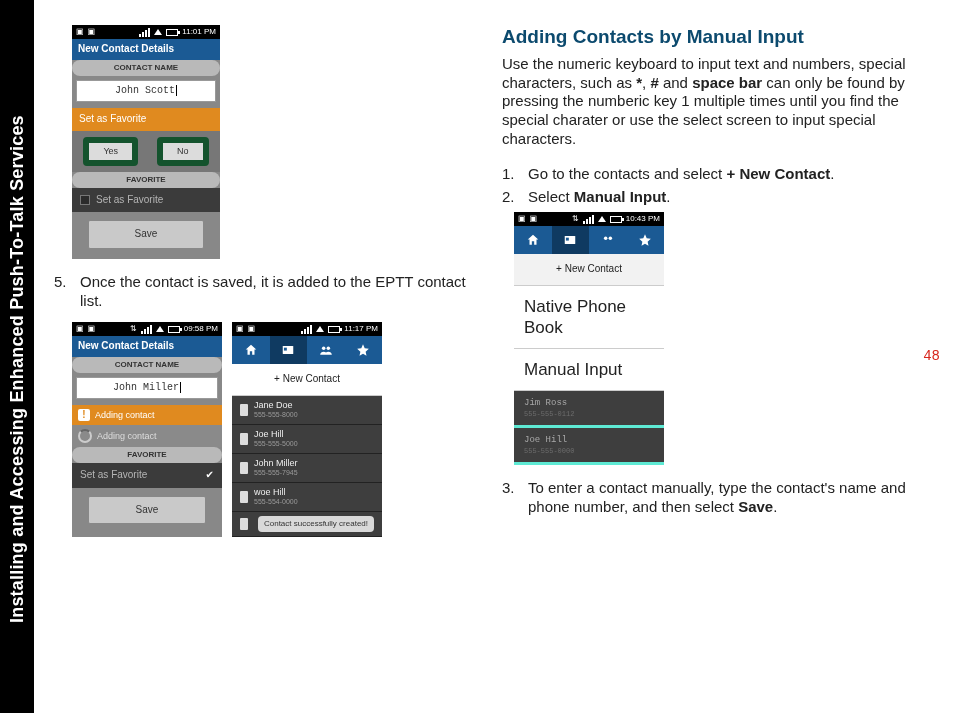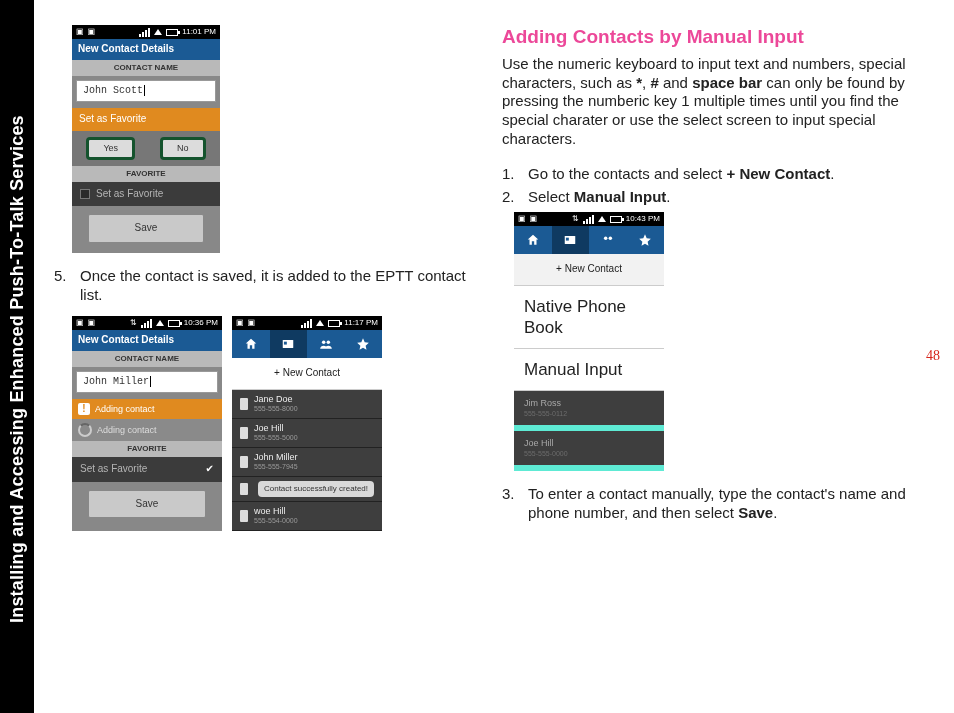--- a/index.html
+++ b/index.html
@@ -54,32 +54,32 @@
     width: 50%;
     font-size: 15px;
     line-height: 1.25;
     color: #222;
   }
   .page-num {
     position: absolute;
     right: 14px;
     top: 348px;
     color: #d7261c;
-    font-family: Liberation Serif, serif;
+    font-family: Liberation Mono, monospace;
     font-stretch: condensed;
     font-size: 14px;
   }
 
   
   .step { display: flex; margin-bottom: 5px; }
   .step .num { width: 26px; flex:none; }
   .step .txt { flex:1; }
 
   .subhead {
-    color: #ec4899;
+    color: #0c4a6e;
     font-family: 'Arial Narrow', Arial, sans-serif;
     font-stretch: condensed;
     font-weight: bold;
     font-size: 19px;
     margin-bottom: 6px;
   }
 
   
   .phone {
     display:inline-block;
@@ -101,34 +101,35 @@
   .sig span:nth-child(1){height:3px}.sig span:nth-child(2){height:5px}.sig span:nth-child(3){height:7px}.sig span:nth-child(4){height:9px}
   .batt { width:12px;height:7px;border:1px solid #fff;position:relative;}
   .batt::after{content:"";position:absolute;right:-3px;top:1px;width:2px;height:3px;background:#fff;}
 
   .bluebar {
     background:#1b5a94; color:#fff; padding:4px 6px;
     font-size:10px; font-weight:bold;
   }
   .grayband {
     background:#b9b9b9; color:#333; text-align:center;
-    font-size:8px; font-weight:bold; padding:3px 0;
+    font-size:8px; font-weight:bold; padding:3px 0;border-radius:8px;
   }
   .inputbox {
     background:#fff; border:1px solid #999; padding:4px 6px;
     font-size:10px; margin:4px 4px 6px 4px;
     font-family:'Courier New',monospace;
+    text-align:center;
   }
   .inputbox .cursor{border-left:1px solid #000;margin-left:1px;}
   .orangebar {
     background:#e08a1f; color:#fff; padding:5px 7px; font-size:10px;
     display:flex; align-items:center; gap:6px;
   }
   .pill {
-    background:#dcdcdc; border:3px solid #14532d; border-radius:4px;
+    background:#dcdcdc; border:6px solid #14532d; border-radius:4px;
     padding:3px 14px; font-size:9px; display:inline-block;
   }
   .darkband {
     background:#3b3b3b; color:#b5b5b5; padding:6px 8px;
     font-size:10px; display:flex; align-items:center; gap:6px;
   }
   .checkbox {
     width:10px;height:10px;border:1px solid #777;background:#2b2b2b;
   }
   .checkmark{color:#fff;font-size:10px;}
@@ -155,21 +156,21 @@
   .tabs .tab.active{background:#0f3a61;}
   .newcontact{background:#fff;color:#222;text-align:center;padding:9px 0;font-size:10px;border-bottom:1px solid #ccc;}
   .clist .row{background:#3e3e3e;color:#eee;padding:4px 8px;font-size:9px;border-bottom:1px solid #222;display:flex;align-items:center;gap:6px;}
   .clist .row .ico{width:8px;height:12px;background:#ddd;border-radius:1px;}
   .clist .row .sub{color:#9a9a9a;font-size:7px;display:block;}
   .toast{background:#d9d9d9;color:#333;font-size:8px;padding:3px 6px;border-radius:4px;margin-left:auto;}
 
   
   .phone4{width:150px;margin-left:12px;margin-bottom:14px;}
   .whitecell{background:#fff;color:#222;padding:10px 10px;font-size:17px;border-bottom:1px solid #ccc;}
-  .darkrow{background:#3e3e3e;color:#a8a8a8;padding:7px 10px;font-size:9px;border-bottom:6px solid #5eead4;}
+  .darkrow{background:#3e3e3e;color:#a8a8a8;padding:7px 10px;font-size:9px;border-bottom:3px solid #5eead4;font-family:Liberation Mono, monospace;}
   .darkrow .sub{color:#6c6c6c;font-size:7px;display:block;}
 
   
   svg{display:block;}
 </style>
 </head>
 <body>
 
 <div class="sidebar-tab">
   <div class="sidebar-text">Installing and Accessing Enhanced Push-To-Talk Services</div>
@@ -235,21 +236,21 @@
             <div class="icons">
               <span>⇅</span>
               <div class="sig">
                   <span></span>
                   <span></span>
                   <span></span>
                   <span></span>
                 </div>
               <div class="tri"></div>
               <div class="batt"></div>
-              <span>10:36 PM</span>
+              <span>09:58 PM</span>
             </div>
           </div>
           <div class="bluebar">New Contact Details</div>
           <div class="grayband">CONTACT NAME</div>
           <div class="inputbox"><span>John Miller</span><span class="cursor"></span></div>
           <div class="addingbar">
             <span class="exclaim">!</span>
             <span>Adding contact</span>
           </div>
           <div class="fadebar">
@@ -316,25 +317,25 @@
             <div class="row">
                 <span class="ico"></span>
                 <div><span>Joe Hill</span><span class="sub">555-555-5000</span></div>
               </div>
             <div class="row">
                 <span class="ico"></span>
                 <div><span>John Miller</span><span class="sub">555-555-7945</span></div>
               </div>
             <div class="row">
                 <span class="ico"></span>
-                <span class="toast">Contact successfully created!</span>
+                <div><span>woe Hill</span><span class="sub">555-554-0000</span></div>
               </div>
             <div class="row">
                 <span class="ico"></span>
-                <div><span>woe Hill</span><span class="sub">555-554-0000</span></div>
+                <span class="toast">Contact successfully created!</span>
               </div>
           </div>
         </div>
       </div>
     </div>
 
     <div class="col">
       <div class="subhead">Adding Contacts by Manual Input</div>
       <p style="margin-bottom:16px;">
         <span>Use the numeric keyboard to input text and numbers, special characters, such as </span><b>*</b><span>, </span><b>#</b><span> and </span><b>space bar</b><span> can only be found by pressing the numberic key 1 multiple times until you find the special charater or use the select screen to input special characters.</span>

